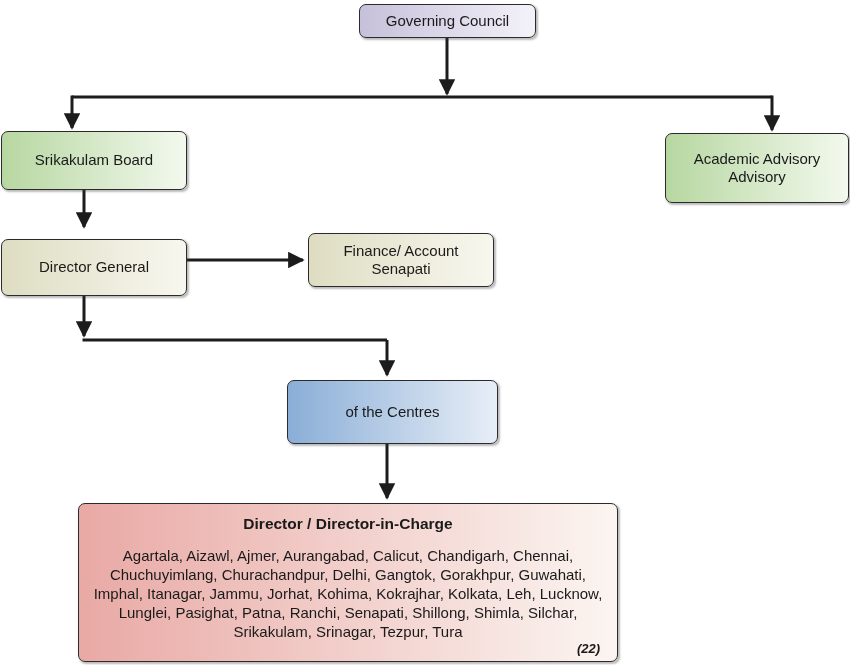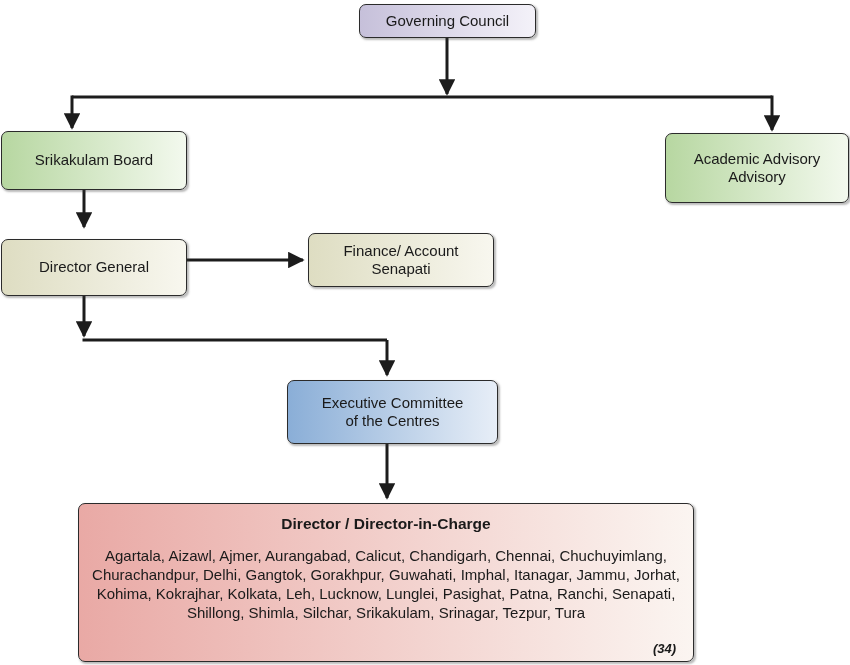--- a/index.html
+++ b/index.html
@@ -50,21 +50,21 @@
                        background: linear-gradient(90deg, #b7d7a1 0%, #f3f9ee 100%); }
   .node-director-gen { left: 1px;   top: 239px; width: 186px; height: 57px;
                        background: linear-gradient(90deg, #deddc2 0%, #f8f7ef 100%); }
   .node-finance      { left: 308px; top: 233px; width: 186px; height: 54px;
                        background: linear-gradient(90deg, #deddc2 0%, #f8f7ef 100%); }
   .node-executive    { left: 287px; top: 380px; width: 211px; height: 64px;
                        background: linear-gradient(90deg, #8aaed7 0%, #e7eef7 100%); }
 
   .node-dic {
     position: absolute;
-    left: 78px; top: 503px; width: 616px; height: 159px;
+    left: 78px; top: 503px; width: 540px; height: 159px;
     border: 1.7px solid #2b2b2b;
     border-radius: 7px;
     background: linear-gradient(90deg, #e9a9a5 0%, #fbf5f1 100%);
     box-shadow: 1.5px 1.5px 2px rgba(60,60,60,0.35);
     padding: 11px 12px 6px 12px;
     text-align: center;
   }
   .dic-title {
     font-weight: bold;
     font-size: 15.5px;
@@ -124,23 +124,22 @@
   <div class="node node-director-gen">
     <span>Director General</span>
   </div>
 
   <div class="node node-finance">
     <span>Finance/ Account</span>
     <span>Senapati</span>
   </div>
 
   <div class="node node-executive">
-    <span>Executive Committee</span>
     <span>of the Centres</span>
   </div>
 
   <div class="node-dic">
     <div class="dic-title">Director / Director-in-Charge</div>
     <div class="dic-centres">Agartala, Aizawl, Ajmer, Aurangabad, Calicut, Chandigarh, Chennai, Chuchuyimlang, Churachandpur, Delhi, Gangtok, Gorakhpur, Guwahati, Imphal, Itanagar, Jammu, Jorhat, Kohima, Kokrajhar, Kolkata, Leh, Lucknow, Lunglei, Pasighat, Patna, Ranchi, Senapati, Shillong, Shimla, Silchar, Srikakulam, Srinagar, Tezpur, Tura</div>
-    <div class="dic-count">(34)</div>
+    <div class="dic-count">(22)</div>
   </div>
 
 </div>
 
 </body></html>

